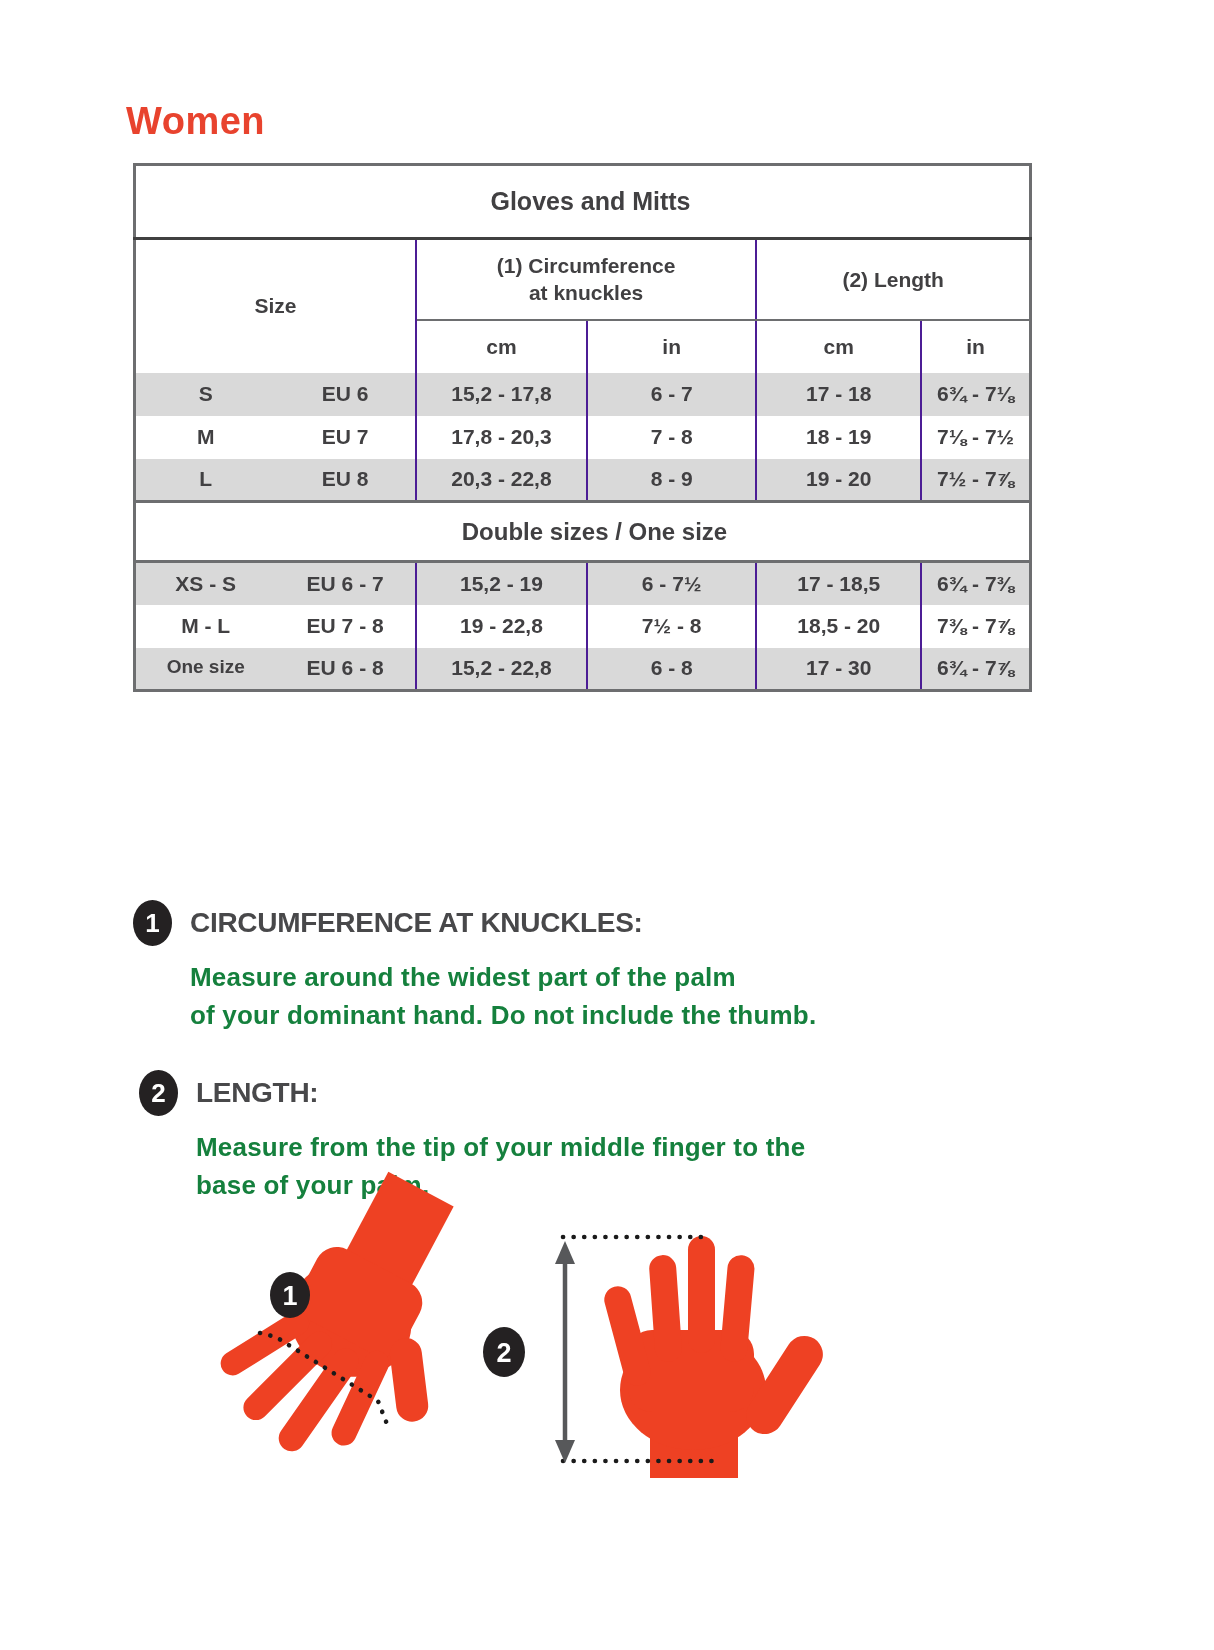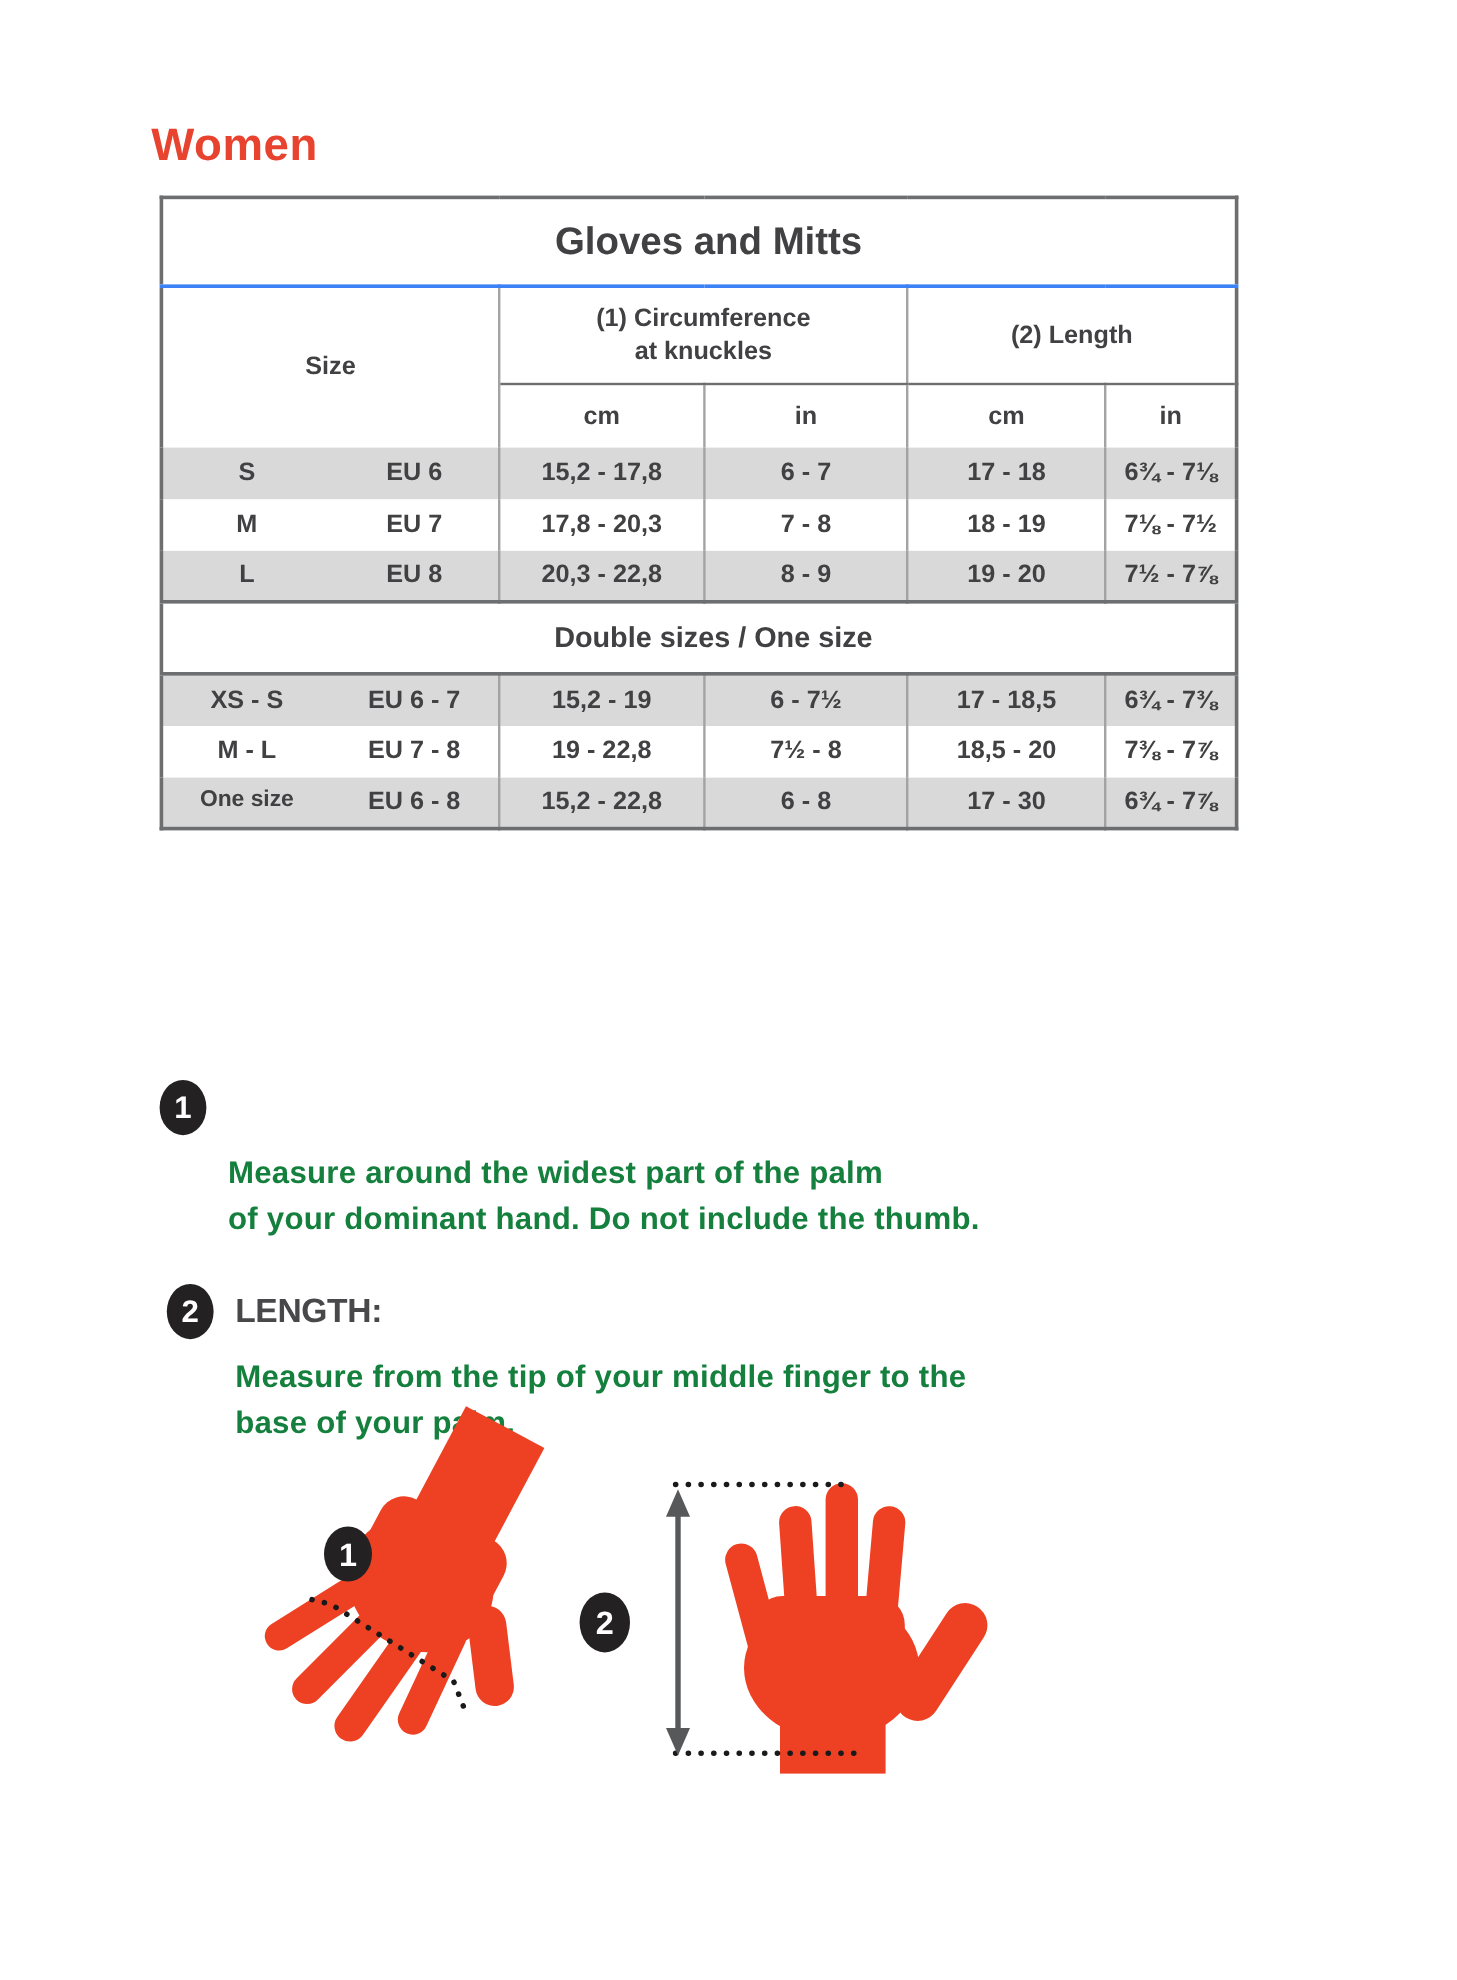--- a/index.html
+++ b/index.html
@@ -15,25 +15,25 @@
   
   table.size-table {
     position:absolute; left:133px; top:163px; width:899px;
     border-collapse:collapse; table-layout:fixed;
     border:3px solid #6d6e70;
     font-size:21px; font-weight:bold; color:#414042;
   }
   table.size-table td, table.size-table th { text-align:center; vertical-align:middle; font-weight:bold; }
   .tbl-title-row td {
     height:74px; text-align:left; padding-left:16px;
-    font-size:32px; border-bottom:3px solid #3b82f6;
+    font-size:25px; border-bottom:3px solid #404040;
   }
   .hdr-row th { height:81px; }
   .sub-row th { height:53px; }
-  .v-r { border-right:2px solid #a3a3a3; }
+  .v-r { border-right:2px solid #4c1d95; }
   .h-b { border-bottom:2px solid #6d6e70; }
   .group-hdr { white-space:pre-line; line-height:27px; }
   tr.data-row td { height:43px; }
   tr.shade { background:#D9D9D9; }
   .section-row td {
     height:60px; text-align:left; padding-left:24px; font-size:24px;
     border-top:3px solid #6d6e70; border-bottom:3px solid #6d6e70;
   }
   .size-cell { display:flex; width:100%; }
   .size-cell span { flex:0 0 50%; text-align:center; }
@@ -171,20 +171,21 @@
       <td class="v-r">17 - 30</td>
       <td>6¾ - 7⅞</td>
     </tr>
   </tbody>
     </table>
 
 
   <div class="mi-item" id="mi-item-1">
     <div class="mi-item-head">
       <div class="num-badge">1</div>
+      <div class="mi-item-title">CIRCUMFERENCE AT KNUCKLES:</div>
     </div>
     <div class="mi-item-body">Measure around the widest part of the palm
 of your dominant hand. Do not include the thumb.</div>
   </div>
 
   <div class="mi-item" id="mi-item-2">
     <div class="mi-item-head">
       <div class="num-badge">2</div>
       <div class="mi-item-title">LENGTH:</div>
     </div>

